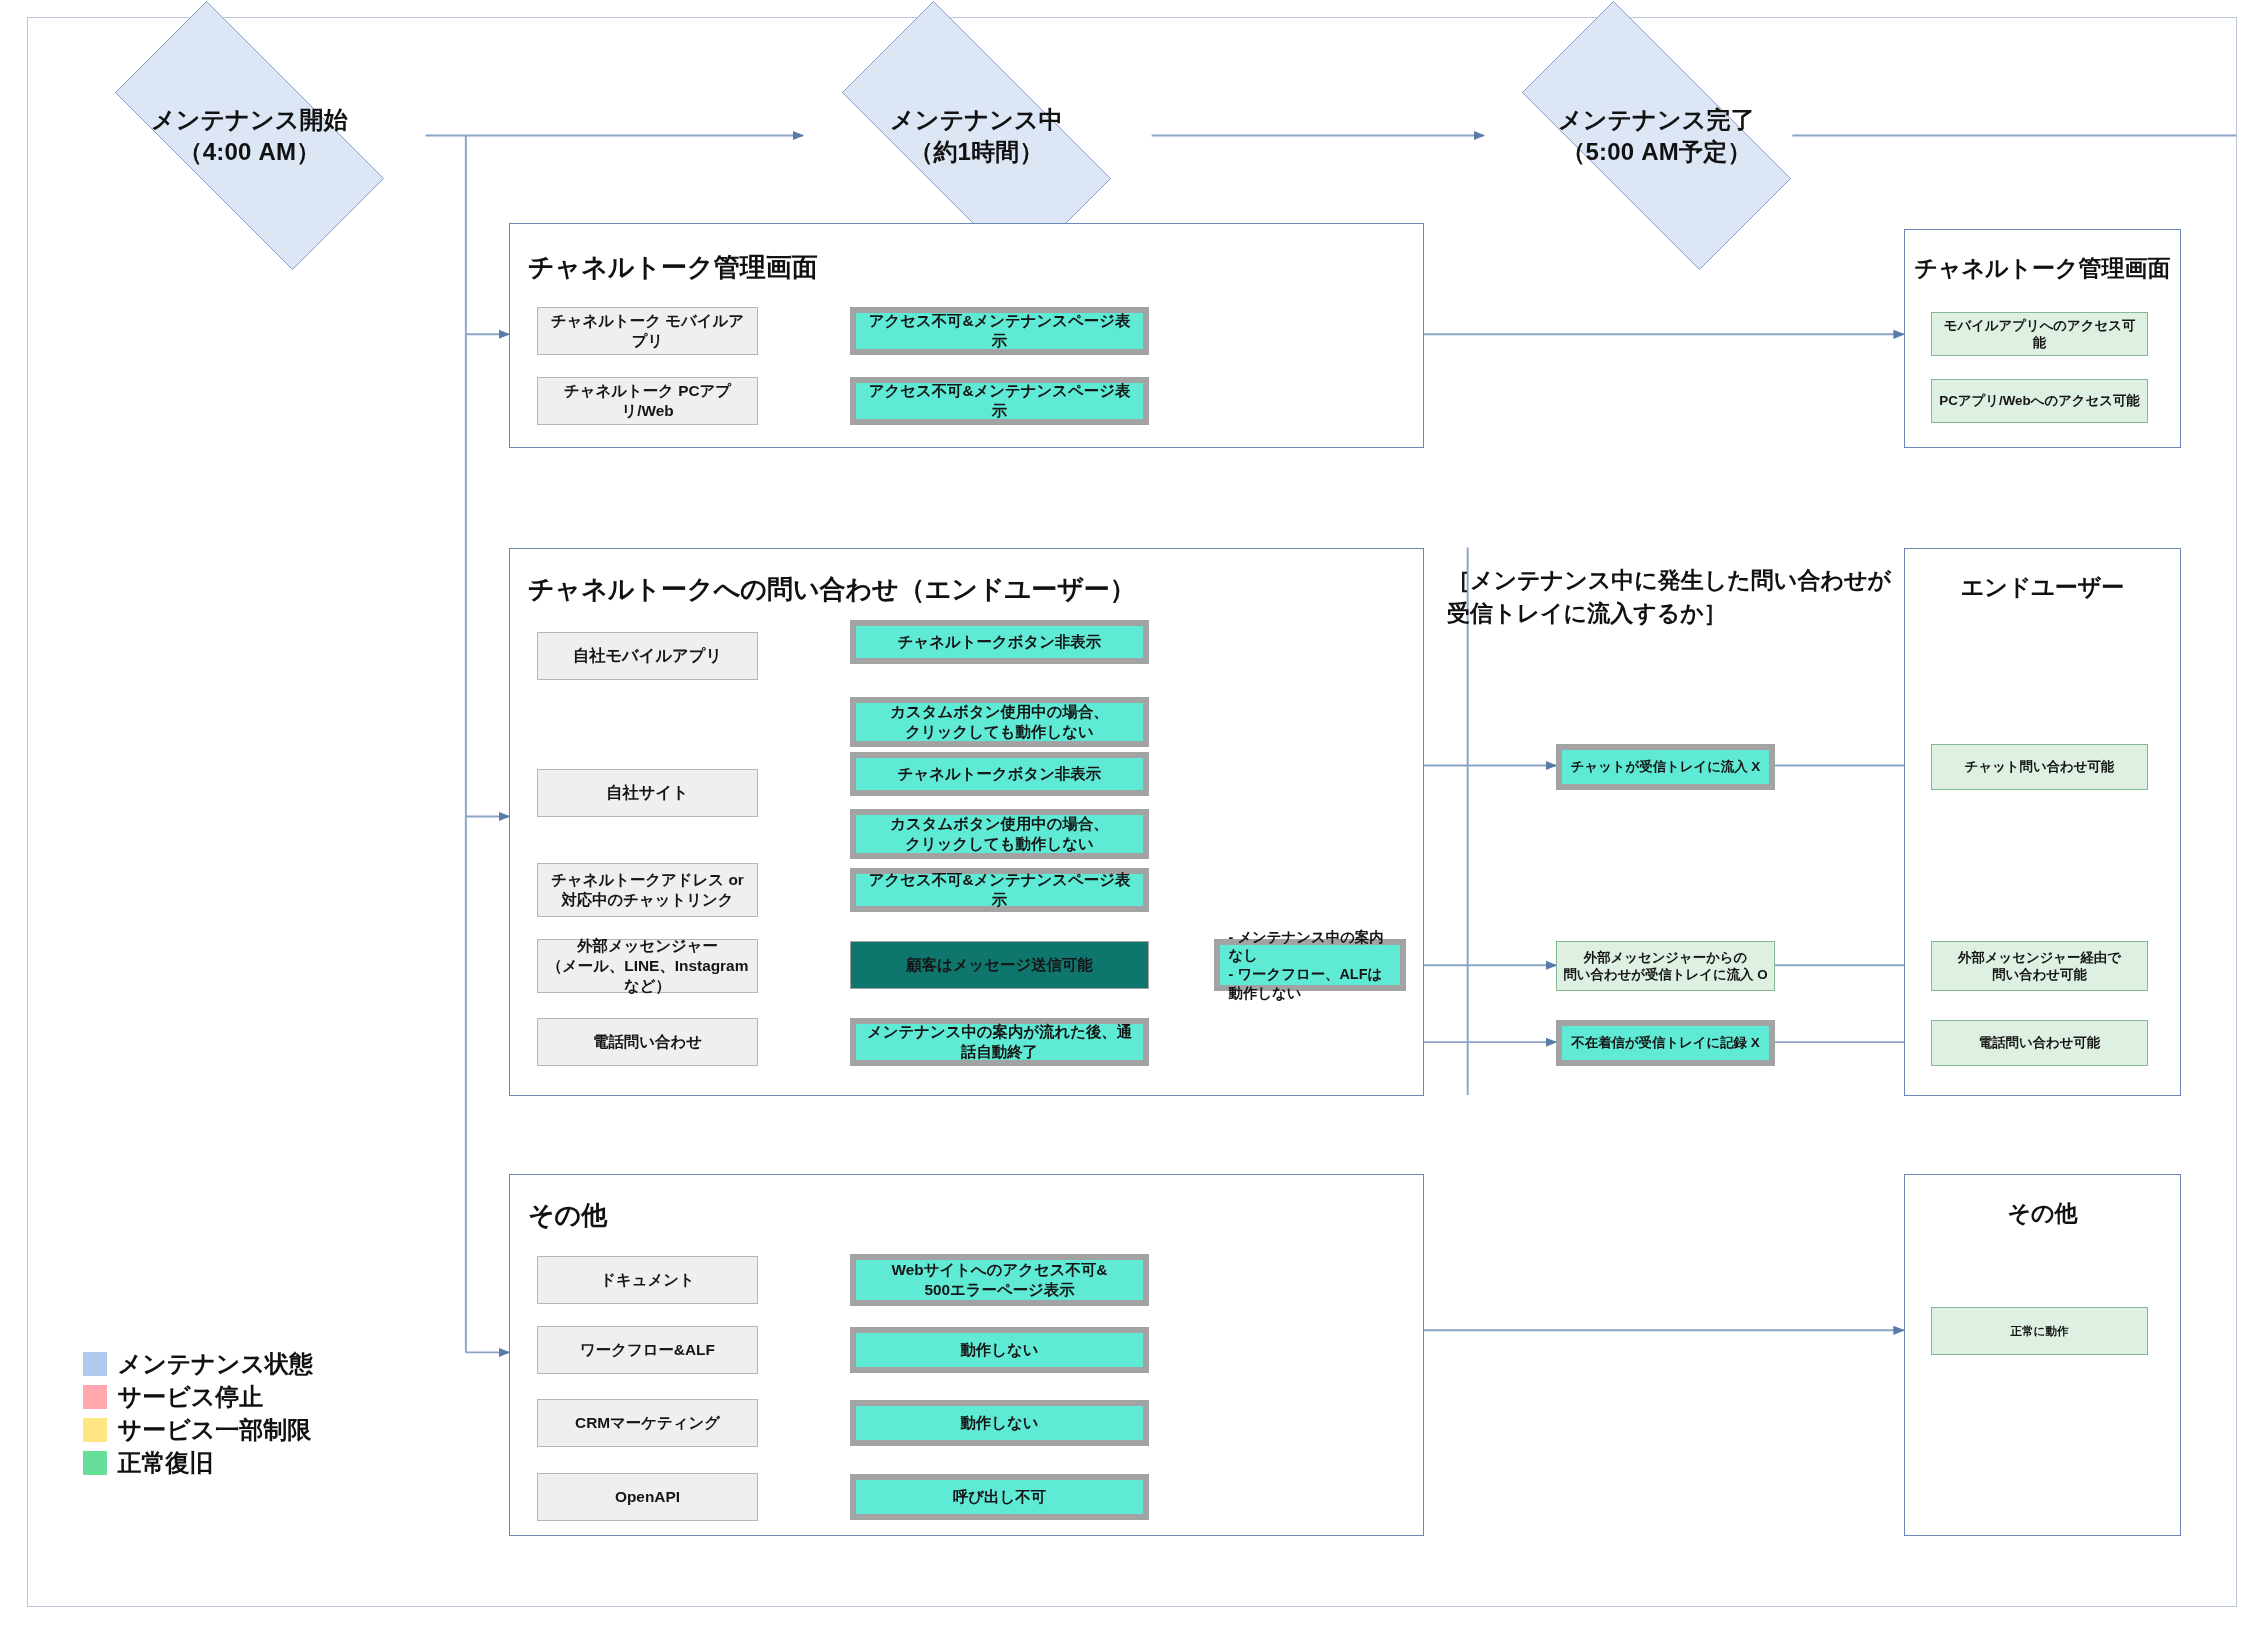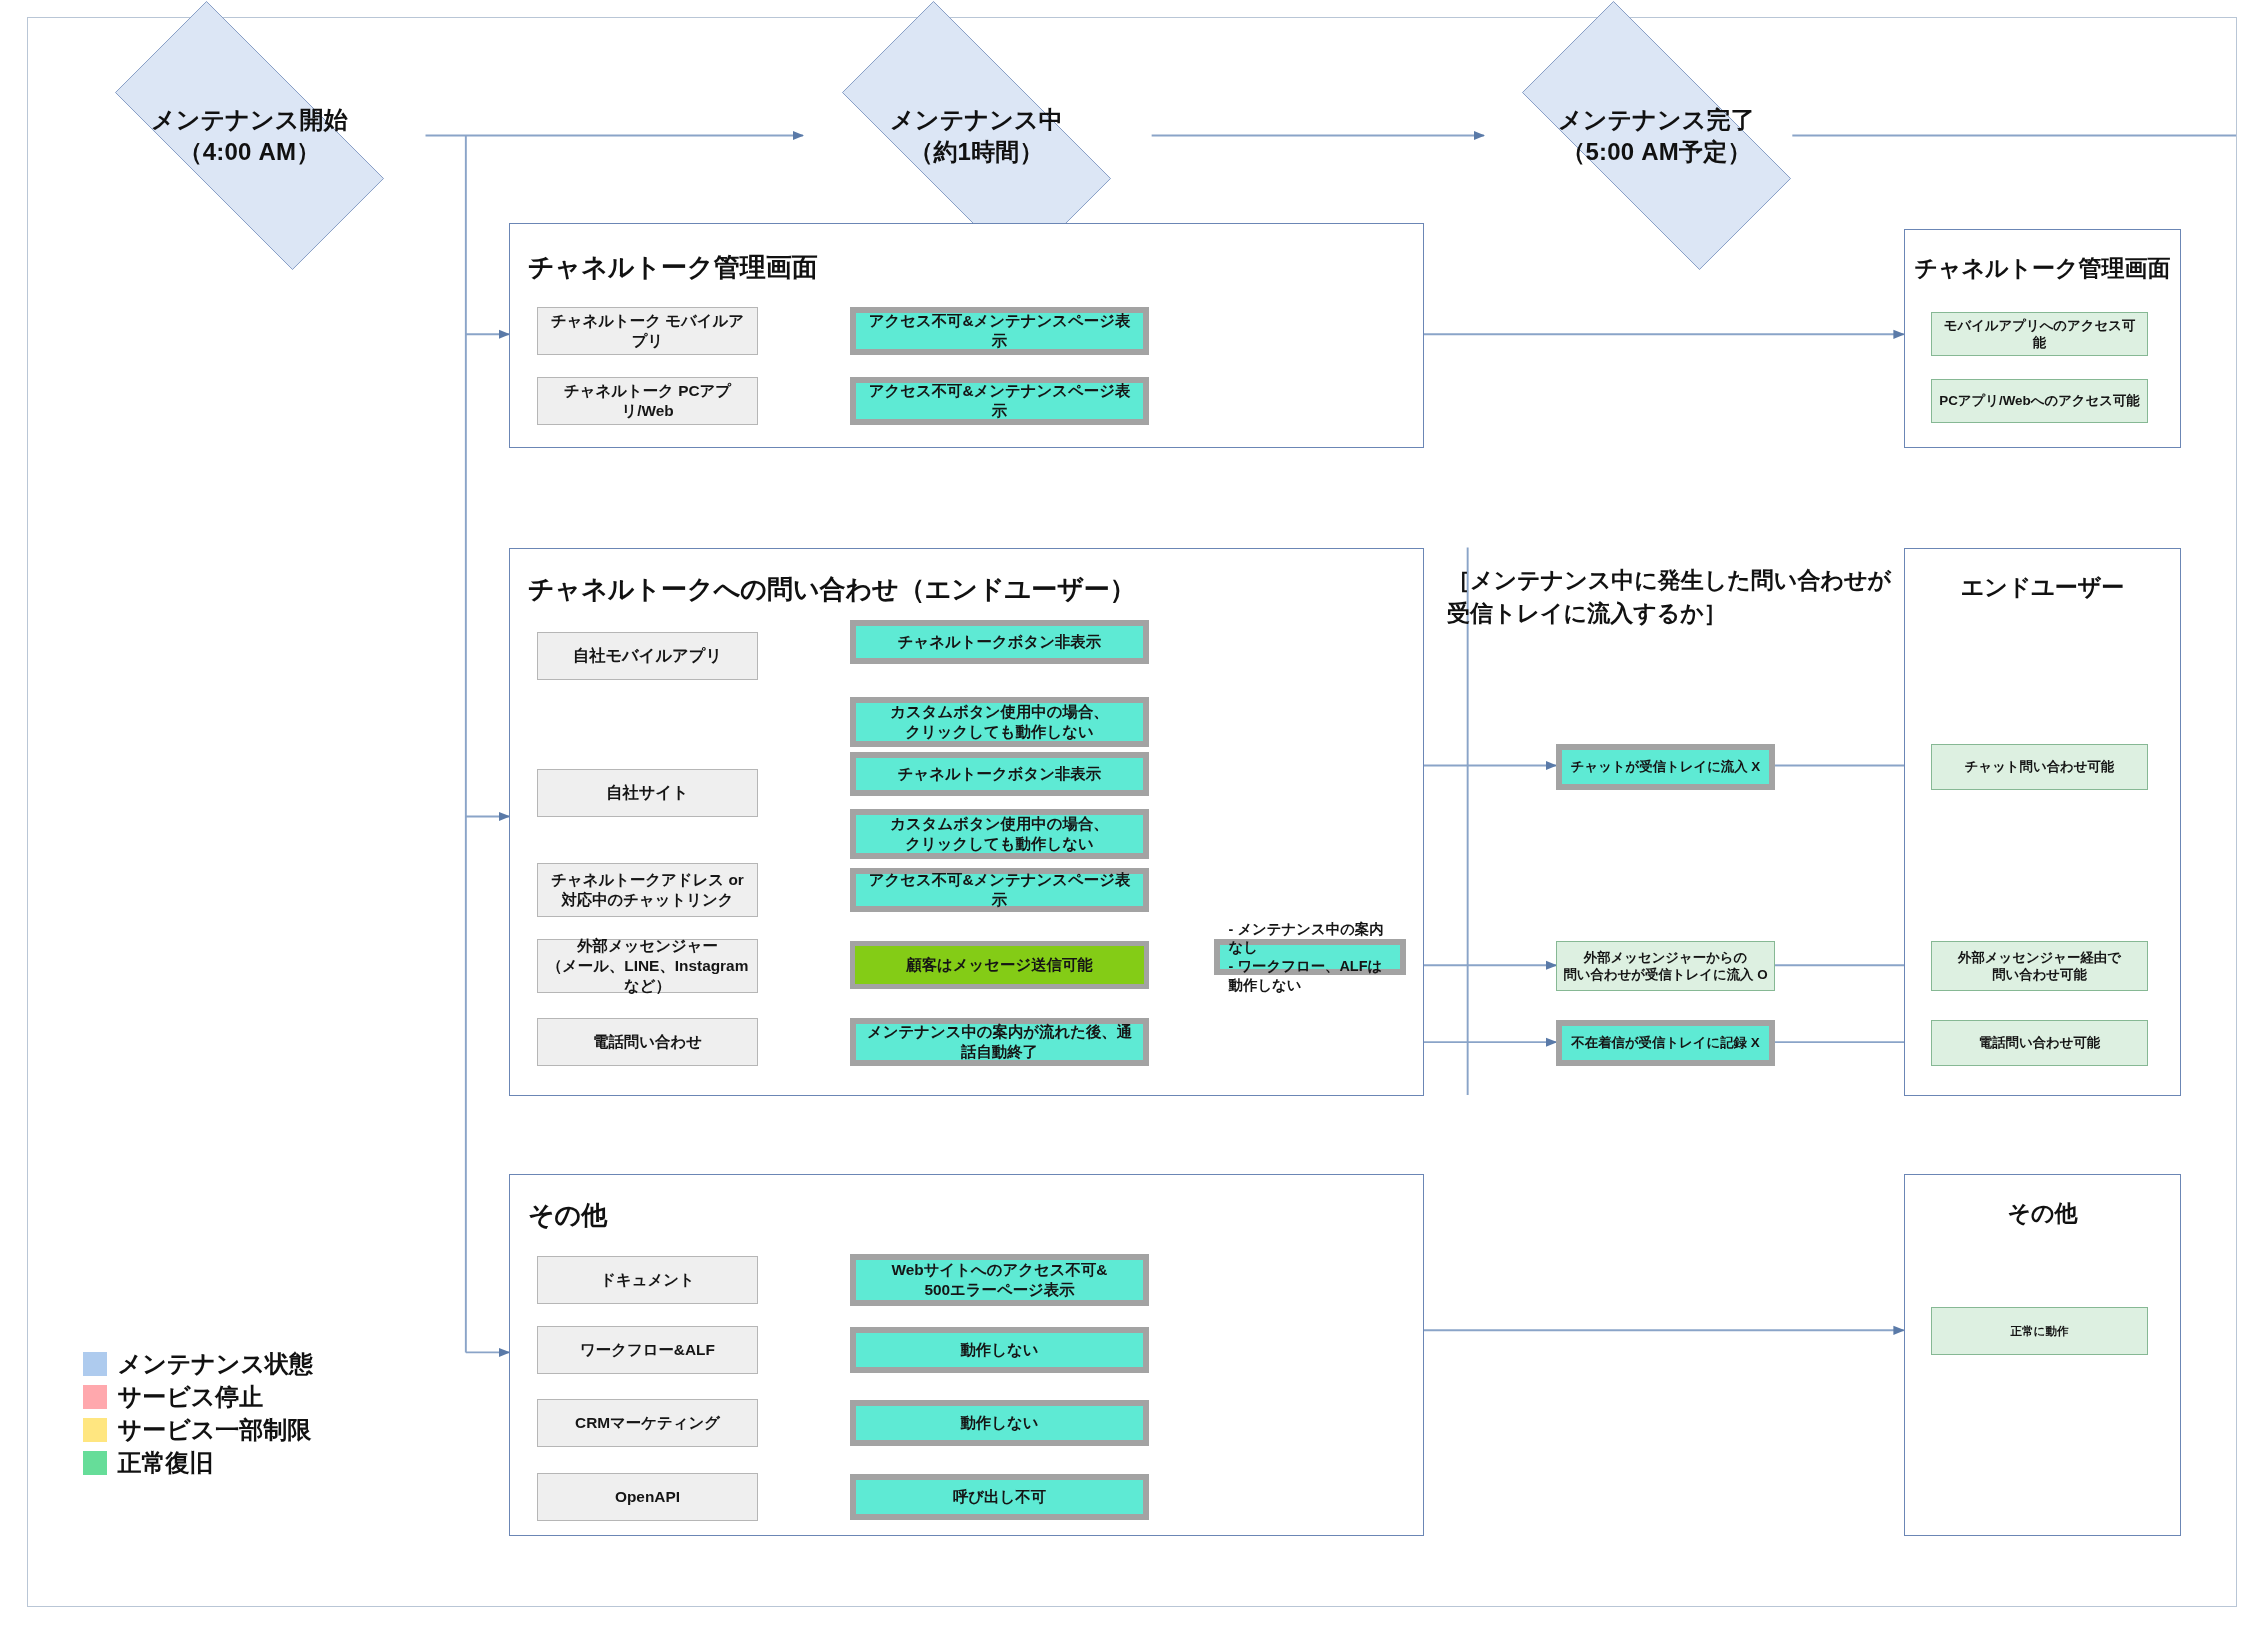--- a/index.html
+++ b/index.html
@@ -63,21 +63,21 @@
     position:absolute;
     display:flex; align-items:center; justify-content:center;
     text-align:center;
     line-height:1.3;
     font-weight:bold;
     color:#151515;
     padding:1.9px 5.8px;
   }
   .node.gray   { background:#efefef; border:1px solid #b6b6b6; }
   .node.red    { background:#5eead4; border:6px solid #a3a3a3; }
-  .node.yellow { background:#84cc16; border:5px solid #a3a3a3; }
+  .node.yellow { background:#0f766e; border:1px solid #a3a3a3; }
   .node.green  { background:#ddf0e1; border:1px solid #86b894; }
   .node.left   { justify-content:flex-start; text-align:left; padding-left:8.6px; }
 
   .fs14 { font-size:13.4px; }
   .fs16 { font-size:15.4px; }
   .fs17 { font-size:16.3px; }
 
   
   #bracket-note {
     position:absolute;
@@ -253,21 +253,21 @@
   <div class="node red fs16" style="left:850px; top:868px; width:299px; height:44px;">
     <span>アクセス不可&amp;メンテナンスページ表示</span>
   </div>
   <div class="node yellow fs16" style="left:850px; top:941px; width:299px; height:48px;">
     <span>顧客はメッセージ送信可能</span>
   </div>
   <div class="node red fs16" style="left:850px; top:1018px; width:299px; height:48px;">
     <span>メンテナンス中の案内が流れた後、通話自動終了</span>
   </div>
 
-  <div class="node red left fs15" style="left:1214px; top:939px; width:192px; height:36px; font-size:14.4px;">
+  <div class="node red left fs15" style="left:1214px; top:939px; width:192px; height:52px; font-size:14.4px;">
     <span style="white-space:pre-line;">- メンテナンス中の案内なし
 - ワークフロー、ALFは動作しない</span>
   </div>
 
   <div class="node red fs14" style="left:1556px; top:744px; width:219px; height:46px;">
     <span>チャットが受信トレイに流入 X</span>
   </div>
   <div class="node green fs14" style="left:1556px; top:941px; width:219px; height:50px;">
     <span style="white-space:pre-line;">外部メッセンジャーからの
 問い合わせが受信トレイに流入 O</span>

